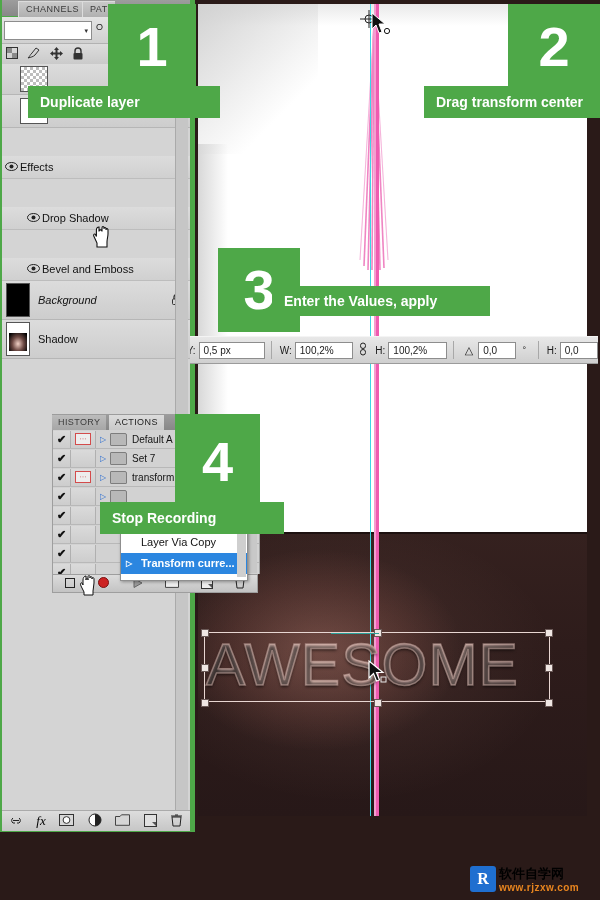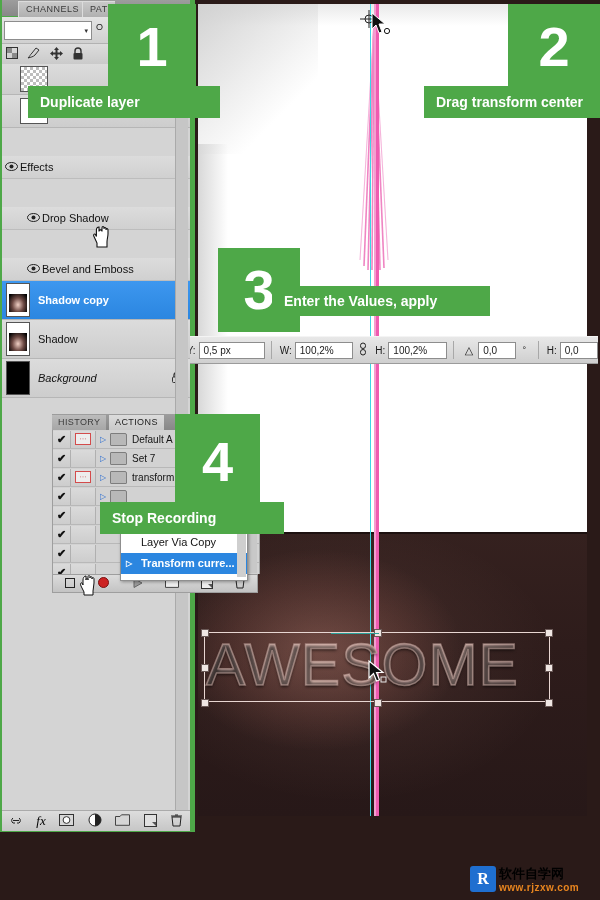--- a/index.html
+++ b/index.html
@@ -388,44 +388,39 @@
         <div style="width:22px"></div>
         <div class="lyr-eye">
           <svg width="13" height="9" viewBox="0 0 13 9">
               <ellipse cx="6.5" cy="4.5" rx="6" ry="4" fill="none" stroke="#222"></ellipse>
               <circle cx="6.5" cy="4.5" r="2" fill="#222"></circle>
             </svg>
         </div>
         <div class="t">Bevel and Emboss</div>
       </div>
 
-      <div class="lyr sel" style="height:38px">
-        <div style="width:4px"></div>
-        <div class="lyr-thumb sh" style="width:22px;height:32px;margin-right:8px"></div>
-        <div class="lyr-name">Shadow copy</div>
-      </div>
-
-      <div class="lyr" style="height:38px">
-        <div style="width:4px"></div>
-        <div class="lyr-thumb sh" style="width:22px;height:32px;margin-right:8px"></div>
-        <div class="lyr-name">Shadow</div>
-      </div>
 
       <div class="lyr" style="height:38px">
         <div style="width:4px"></div>
         <div class="lyr-thumb bg" style="width:22px;height:32px;margin-right:8px"></div>
         <div class="lyr-name it">Background</div>
         <div class="lyr-lock">
           <svg width="11" height="12" viewBox="0 0 11 12">
               <path d="M3,6 L3,4 A2.5,2.5 0 0 1 8,4 L8,6" fill="none" stroke="#333" stroke-width="1.3"></path>
               <rect x="1.5" y="6" width="8" height="5.5" rx="1" fill="none" stroke="#333"></rect>
             </svg>
         </div>
       </div>
 
+      <div class="lyr" style="height:38px">
+        <div style="width:4px"></div>
+        <div class="lyr-thumb sh" style="width:22px;height:32px;margin-right:8px"></div>
+        <div class="lyr-name">Shadow</div>
+      </div>
+
       <div class="lp-scroll">
         <div class="up">▲</div>
       </div>
     </div>
 
     <div class="lp-foot">
       <span>
         <svg width="14" height="11" viewBox="0 0 14 11">
             <path d="M4,3 A3,3 0 0 0 4,8 L6,8 M10,3 A3,3 0 0 1 10,8 L8,8 M4,5.5 L10,5.5" fill="none" stroke="#222"></path>
           </svg>

